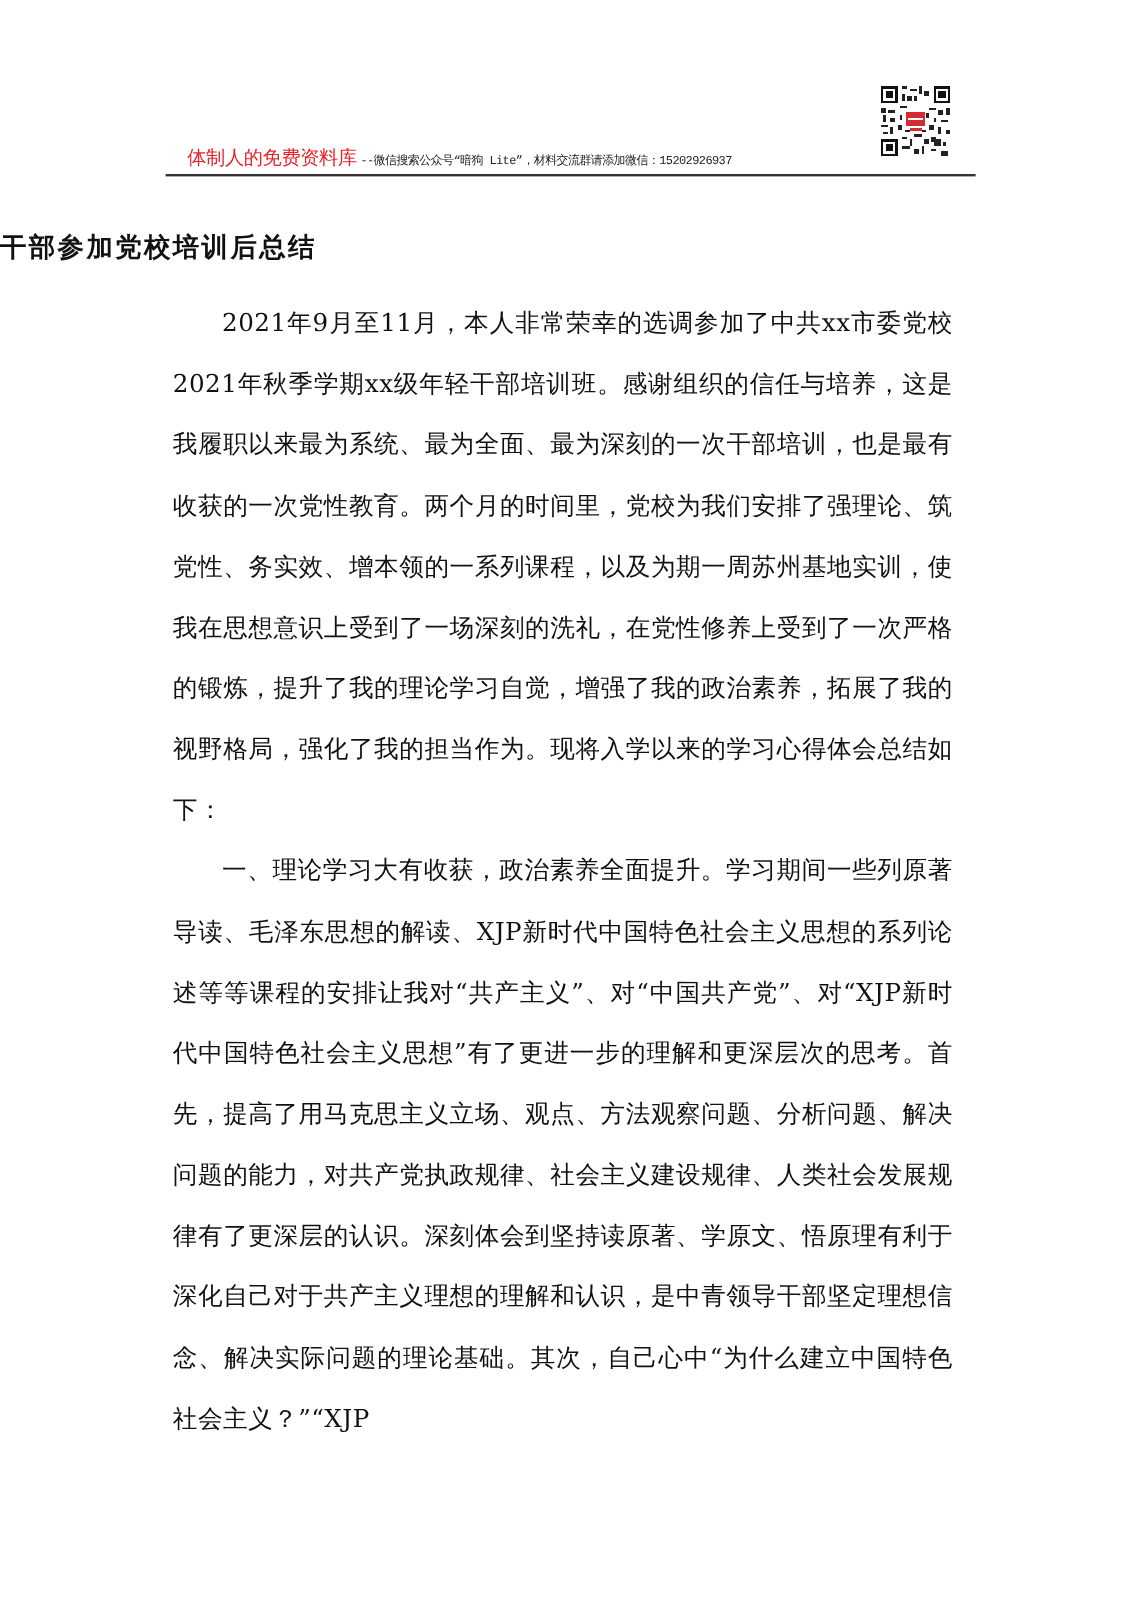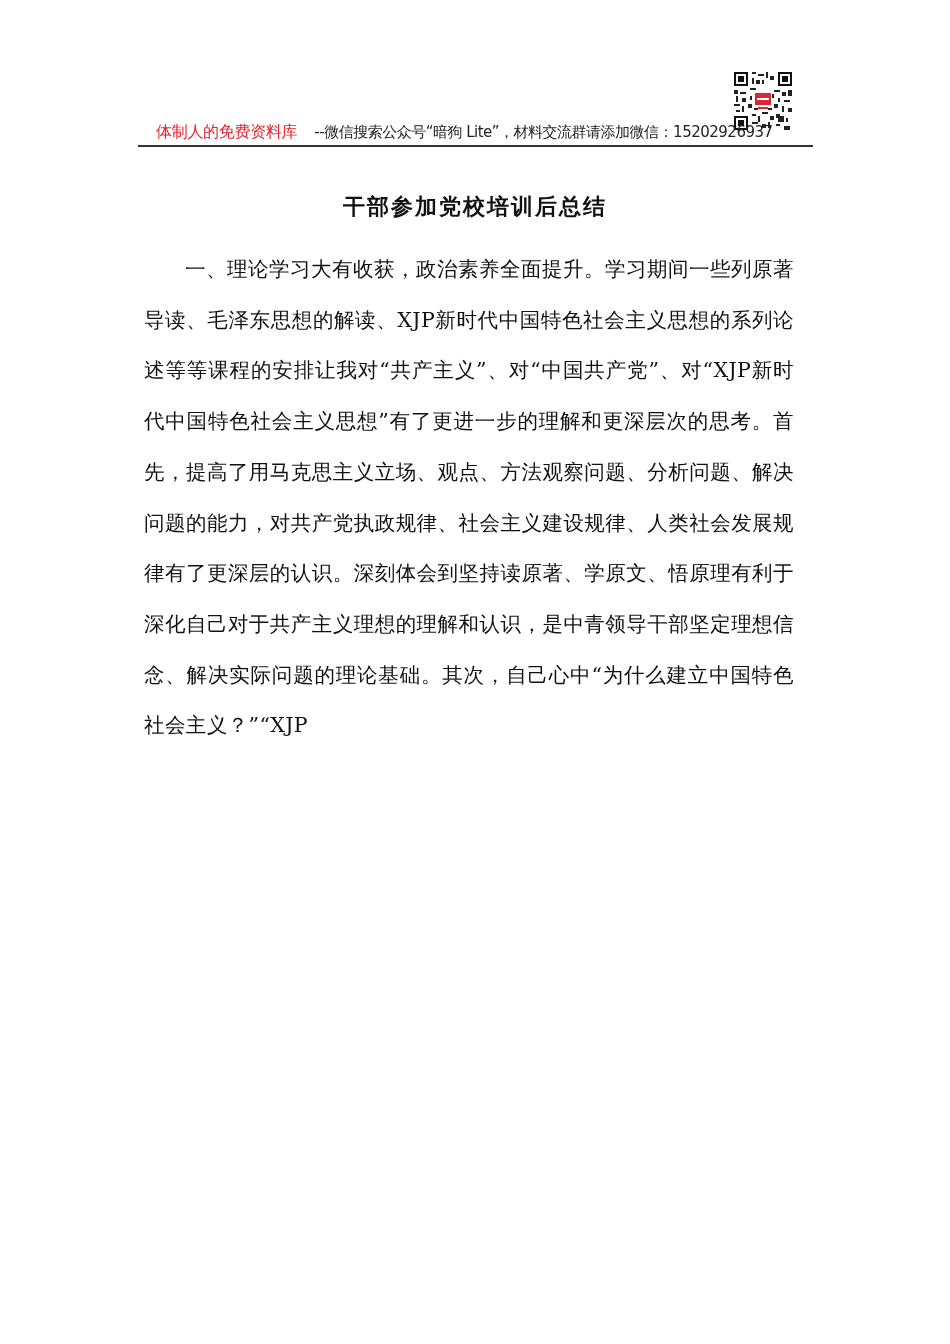--- a/index.html
+++ b/index.html
@@ -31,23 +31,24 @@
       line-height: 20px;
     }
     .brand {
       color: #e8232a;
       font-size: 16px;
       letter-spacing: -0.3px;
       text-align: center;
     }
     .tagline {
       color: #222222;
-      font-size: 15px;
+      font-size: 10px;
       letter-spacing: -0.5px;
-      margin-left: 17px;
+      margin-left: 3px;
+      font-family: Liberation Mono, monospace;
     }
     .qr {
       position: absolute;
       left: 594px;
       top: 0px;
       width: 62px;
       height: 62px;
     }
     .rule {
       position: absolute;
@@ -55,21 +56,21 @@
       top: 145px;
       width: 675px;
       height: 2px;
       background: #333333;
     }
     .title {
       position: absolute;
       left: 0;
       top: 188px;
       width: 950px;
-      text-align: center;
+      text-align: left;
       font-family: "DejaVu Serif", "Liberation Serif", serif;
       font-size: 22px;
       font-weight: bold;
       letter-spacing: 2px;
       line-height: 36px;
     }
     .body-text {
       position: absolute;
       left: 144px;
       top: 244px;
@@ -148,14 +149,15 @@
   <div class="header-text">
     <span class="brand">体制人的免费资料库</span><span class="tagline">--微信搜索公众号“暗狗 Lite”，材料交流群请添加微信：15202926937</span>
   </div>
 </div>
 
 <div class="rule"></div>
 
 <div class="title">干部参加党校培训后总结</div>
 
 <div class="body-text">
+  <p>2021年9月至11月，本人非常荣幸的选调参加了中共xx市委党校2021年秋季学期xx级年轻干部培训班。感谢组织的信任与培养，这是我履职以来最为系统、最为全面、最为深刻的一次干部培训，也是最有收获的一次党性教育。两个月的时间里，党校为我们安排了强理论、筑党性、务实效、增本领的一系列课程，以及为期一周苏州基地实训，使我在思想意识上受到了一场深刻的洗礼，在党性修养上受到了一次严格的锻炼，提升了我的理论学习自觉，增强了我的政治素养，拓展了我的视野格局，强化了我的担当作为。现将入学以来的学习心得体会总结如下：</p>
   <p>一、理论学习大有收获，政治素养全面提升。学习期间一些列原著导读、毛泽东思想的解读、XJP新时代中国特色社会主义思想的系列论述等等课程的安排让我对“共产主义”、对“中国共产党”、对“XJP新时代中国特色社会主义思想”有了更进一步的理解和更深层次的思考。首先，提高了用马克思主义立场、观点、方法观察问题、分析问题、解决问题的能力，对共产党执政规律、社会主义建设规律、人类社会发展规律有了更深层的认识。深刻体会到坚持读原著、学原文、悟原理有利于深化自己对于共产主义理想的理解和认识，是中青领导干部坚定理想信念、解决实际问题的理论基础。其次，自己心中“为什么建立中国特色社会主义？”“XJP</p>
 </div>
 
 </body></html>

